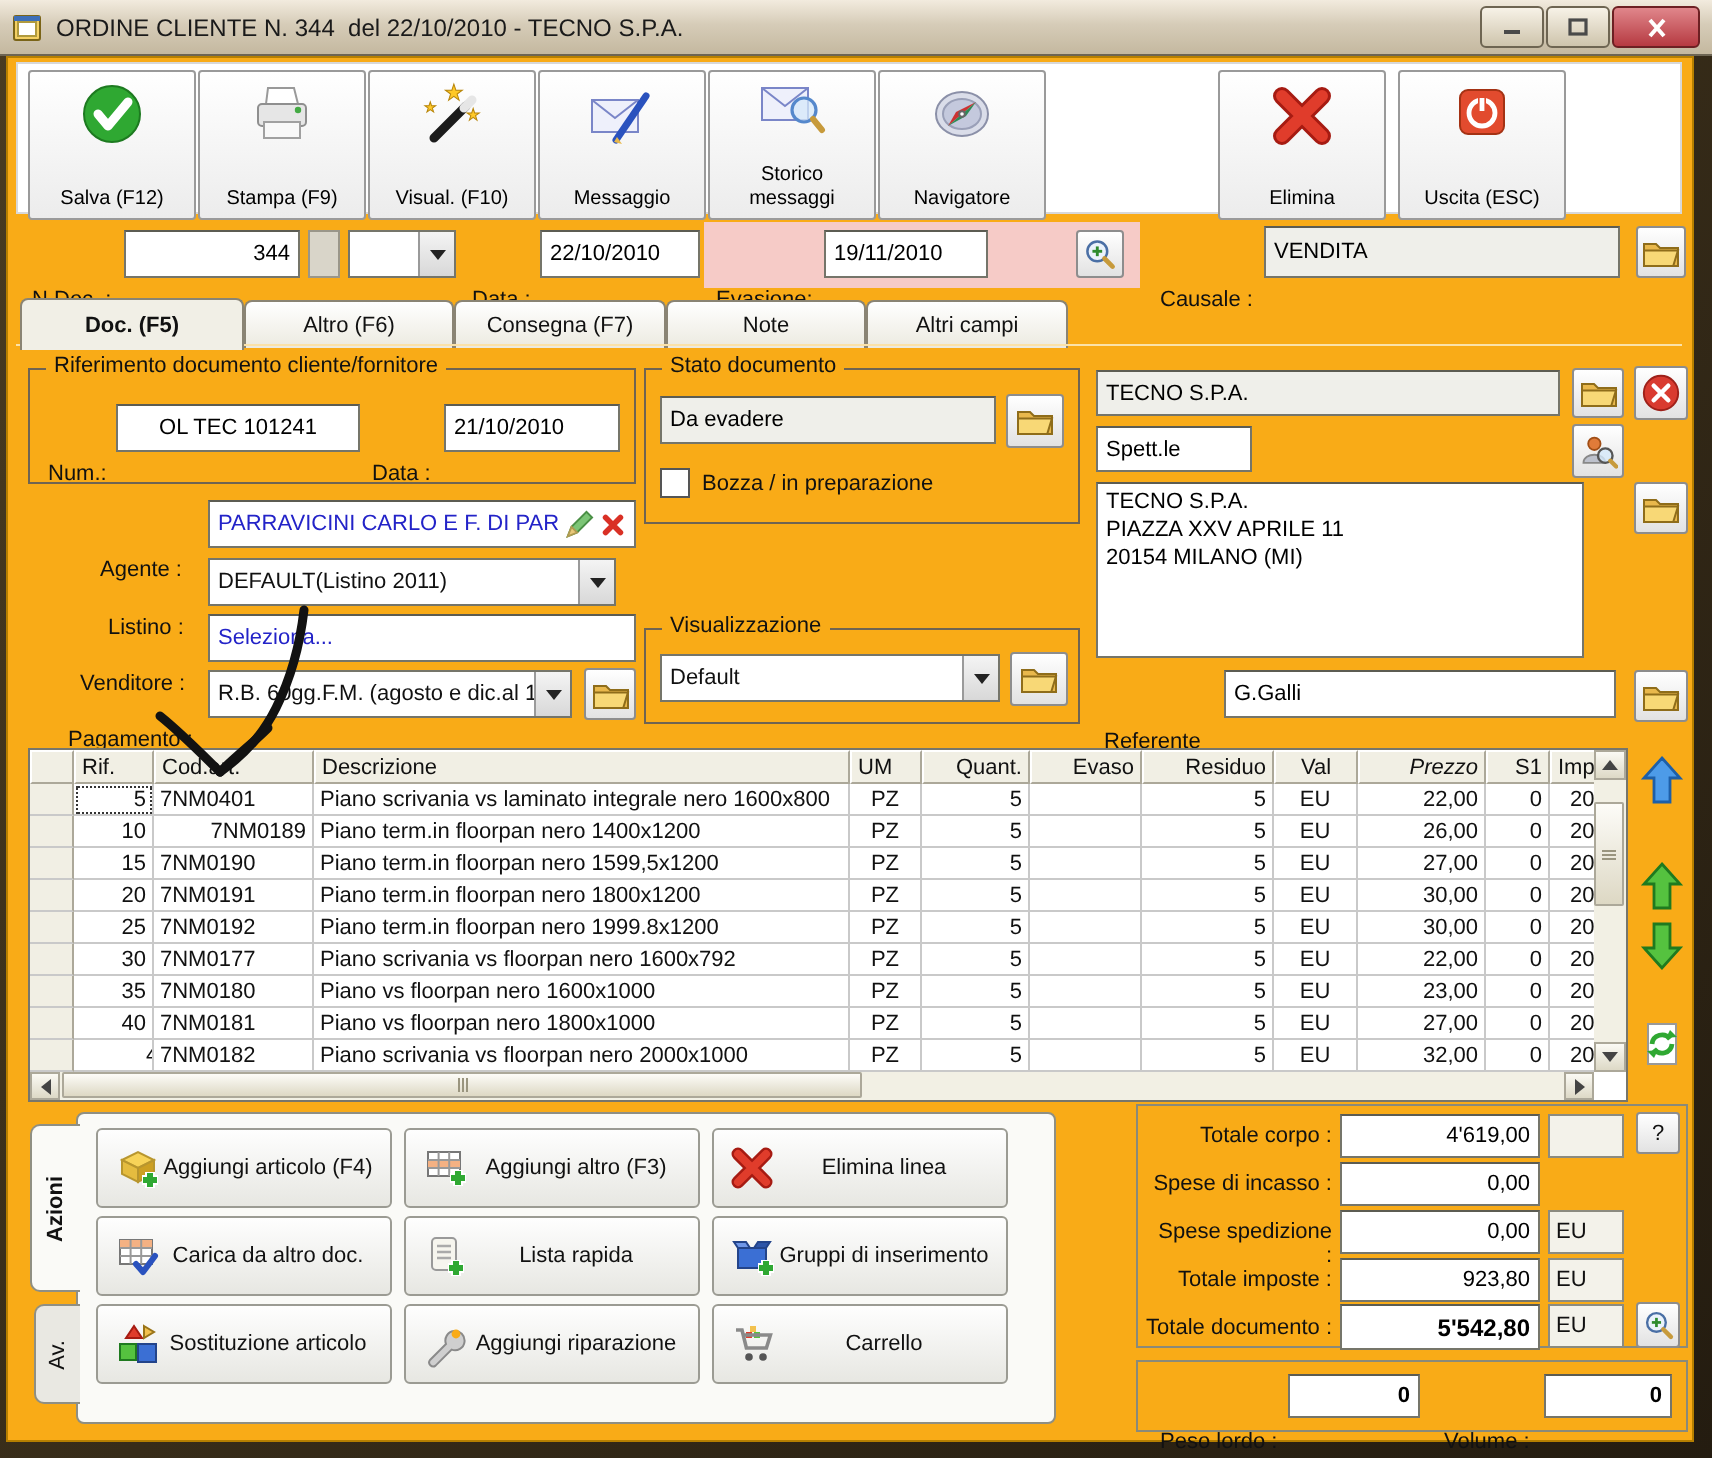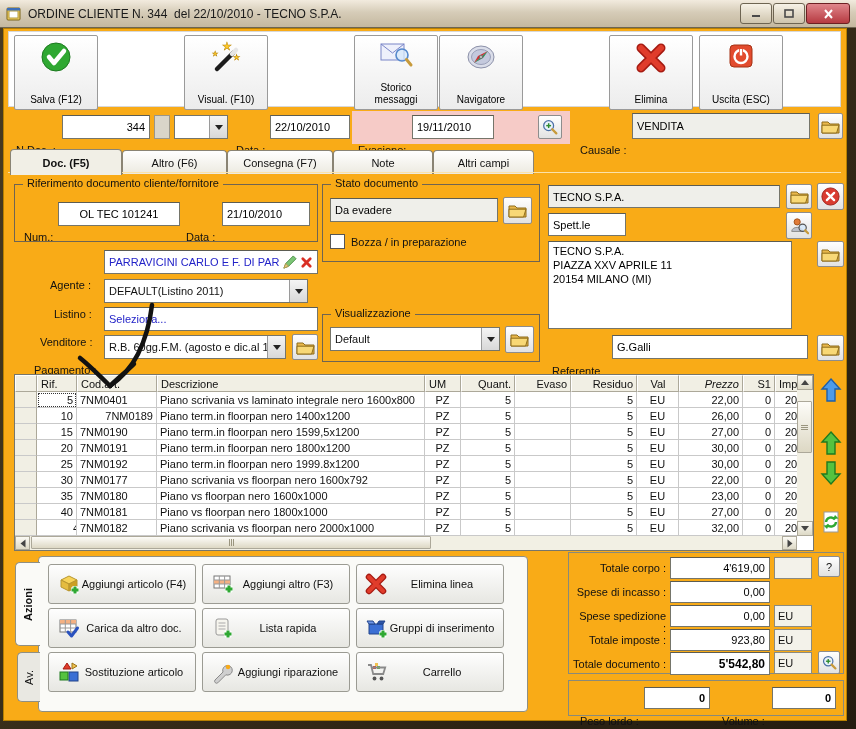--- a/index.html
+++ b/index.html
@@ -114,31 +114,53 @@
 <div class="abs toolbar">
   <div class="tbbtn" style="left:5px">
     <span class="ic">
         <svg width="34" height="36" viewBox="0 0 34 36">
           <circle cx="17" cy="17" r="14" fill="#2FA832" stroke="#1D7A20"></circle>
           <path d="M10 17 l5 6 l10 -12" stroke="#fff" stroke-width="4.5" fill="none" stroke-linecap="round" stroke-linejoin="round"></path>
         </svg>
       </span>
     <span class="cap">Salva (F12)</span>
   </div>
+  <div class="tbbtn" style="left:90px">
+    <span class="ic">
+        <svg width="36" height="36" viewBox="0 0 36 36">
+          <path d="M11 4 h13 l2 8 H10 Z" fill="#fff" stroke="#999"></path>
+          <rect x="6" y="12" width="24" height="11" rx="2" fill="#E6E6E6" stroke="#8f8f8f"></rect>
+          <rect x="9" y="21" width="18" height="8" fill="#F8F8F8" stroke="#a0a0a0"></rect>
+          <circle cx="26" cy="15" r="1.6" fill="#44AA44"></circle>
+        </svg>
+      </span>
+    <span class="cap">Stampa (F9)</span>
+  </div>
   <div class="tbbtn" style="left:175px">
     <span class="ic">
         <svg width="36" height="36" viewBox="0 0 36 36">
           <line x1="9" y1="29" x2="25" y2="13" stroke="#1c1c1c" stroke-width="4.5" stroke-linecap="round"></line>
           <line x1="24" y1="14" x2="28" y2="10" stroke="#e6e6e6" stroke-width="4.5" stroke-linecap="round"></line>
           <text x="14" y="10" font-size="11" fill="#FFC928" stroke="#B8860B" stroke-width="0.5">★</text>
           <text x="25" y="20" font-size="8" fill="#FFC928" stroke="#B8860B" stroke-width="0.5">★</text>
           <text x="4" y="16" font-size="7" fill="#FFC928" stroke="#B8860B" stroke-width="0.5">★</text>
         </svg>
       </span>
     <span class="cap">Visual. (F10)</span>
+  </div>
+  <div class="tbbtn" style="left:260px">
+    <span class="ic">
+        <svg width="36" height="36" viewBox="0 0 36 36">
+          <rect x="3" y="10" width="23" height="16" fill="#EEF0FB" stroke="#7A86C8"></rect>
+          <path d="M3 10 l11.5 9 L26 10" fill="none" stroke="#7A86C8"></path>
+          <line x1="15" y1="30" x2="30" y2="8" stroke="#2A52BE" stroke-width="3.5" stroke-linecap="round"></line>
+          <path d="M14 31 l4 1 -2.5 -3.5 Z" fill="#E8B84B"></path>
+        </svg>
+      </span>
+    <span class="cap">Messaggio</span>
   </div>
   <div class="tbbtn" style="left:345px">
     <span class="ic">
         <svg width="36" height="30" viewBox="0 0 36 30">
           <rect x="3" y="4" width="23" height="16" fill="#EEF0FB" stroke="#7A86C8"></rect>
           <path d="M3 4 l11.5 9 L26 4" fill="none" stroke="#7A86C8"></path>
           <circle cx="24" cy="15" r="6" fill="#D6E8FA" fill-opacity="0.75" stroke="#5588CC" stroke-width="1.6"></circle>
           <line x1="28.5" y1="19.5" x2="33" y2="25" stroke="#C79A3B" stroke-width="3" stroke-linecap="round"></line>
         </svg>
       </span>

